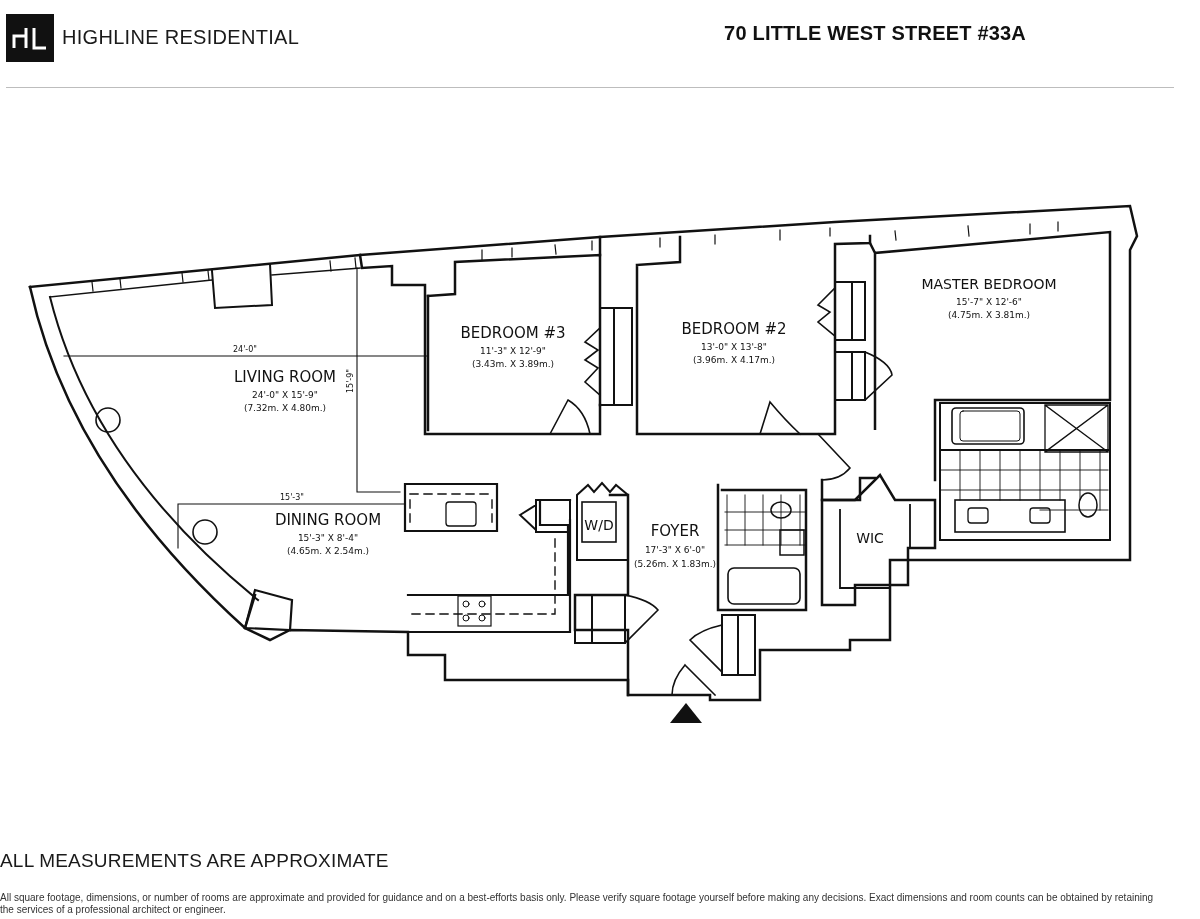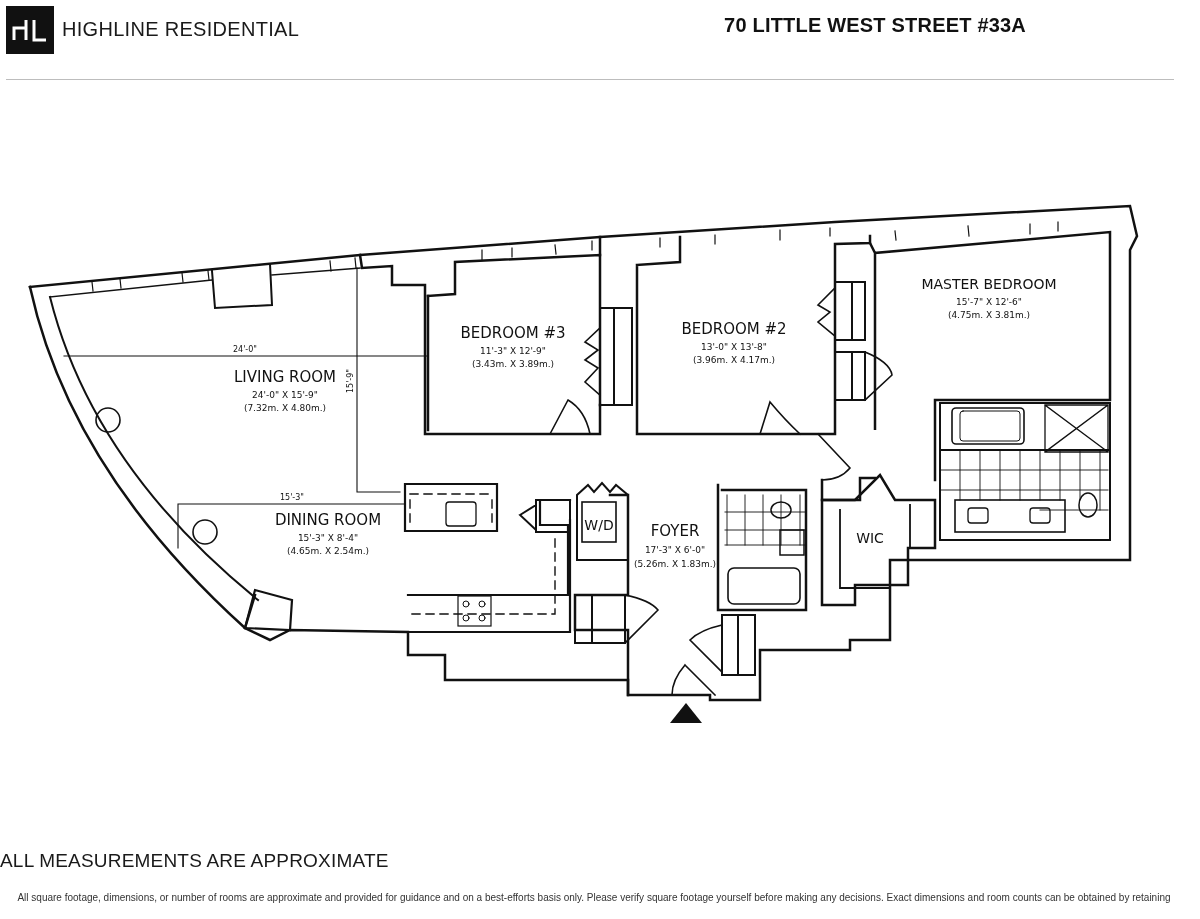--- a/index.html
+++ b/index.html
@@ -1,27 +1,27 @@
 <!DOCTYPE html>
 <html><head>
 <meta charset="utf-8">
 <style>
   html, body { margin: 0; padding: 0; background: #ffffff; }
   body { width: 1200px; height: 919px; position: relative; overflow: hidden; font-family: "Liberation Sans", "DejaVu Sans", sans-serif; color: #1a1a1a; }
-  .header { position: absolute; left: 0; top: 0; width: 1059px; height: 80px; }
+  .header { position: absolute; left: 0; top: 8px; width: 1059px; height: 80px; }
   .logo-box { position: absolute; left: 6px; top: 6px; width: 48px; height: 48px; background: #111; display: flex; align-items: center; justify-content: center; }
   .brand-name { position: absolute; left: 62px; top: 18px; font-size: 20px; font-weight: 500; letter-spacing: 0.3px; color: #1a1a1a; }
   .addr { position: absolute; right: 33px; top: 14px; font-size: 20px; font-weight: 700; letter-spacing: 0.2px; text-align: left; color: #111; }
   .specs { position: absolute; right: 33px; top: 42px; font-size: 20px; font-weight: 400; color: #222; text-align: right; }
   .header-rule { position: absolute; left: 6px; top: 79px; width: 1168px; height: 1px; background: #bdbdbd; }
   .plan { position: absolute; left: 0; top: 80px; width: 1200px; height: 760px; }
   .plan svg { display: block; }
   .plan text { font-family: "DejaVu Sans", sans-serif; fill: #111; }
   .footer-title { position: absolute; left: 0; top: 850px; width: 1180px; font-size: 19px; font-weight: 400; color: #1a1a1a; letter-spacing: 0.2px; }
-  .disclaimer { position: absolute; left: 0; top: 892px; width: 1188px; text-align: center; font-size: 10px; line-height: 12px; color: #333; }
+  .disclaimer { position: absolute; left: 0; top: 892px; width: 1188px; font-size: 10px; line-height: 12px; color: #333; }
 </style>
 </head>
 <body>
 
 <div class="header">
   <div class="logo-box">
     <svg width="48" height="48" viewBox="0 0 48 48">
       <path d="M8 34 V22 H20 M20 14 V34 M28 14 V34 H40" stroke="#fff" stroke-width="3" fill="none"></path>
     </svg>
   </div>
@@ -162,13 +162,14 @@
   <text x="599" y="530" font-size="14" text-anchor="middle">W/D</text>
   <text x="245" y="352" font-size="8" text-anchor="middle">24'-0"</text>
   <text x="292" y="500" font-size="8" text-anchor="middle">15'-3"</text>
   <text x="0" y="0" font-size="8" text-anchor="middle" transform="translate(353 381) rotate(-90)">15'-9"</text>
 </svg>
 </div>
 
 <div class="footer-title">ALL MEASUREMENTS ARE APPROXIMATE</div>
 <div class="disclaimer">
   <div>All square footage, dimensions, or number of rooms are approximate and provided for guidance and on a best-efforts basis only. Please verify square footage yourself before making any decisions. Exact dimensions and room counts can be obtained by retaining</div>
+  <div>the services of a professional architect or engineer.</div>
 </div>
 
 </body></html>

